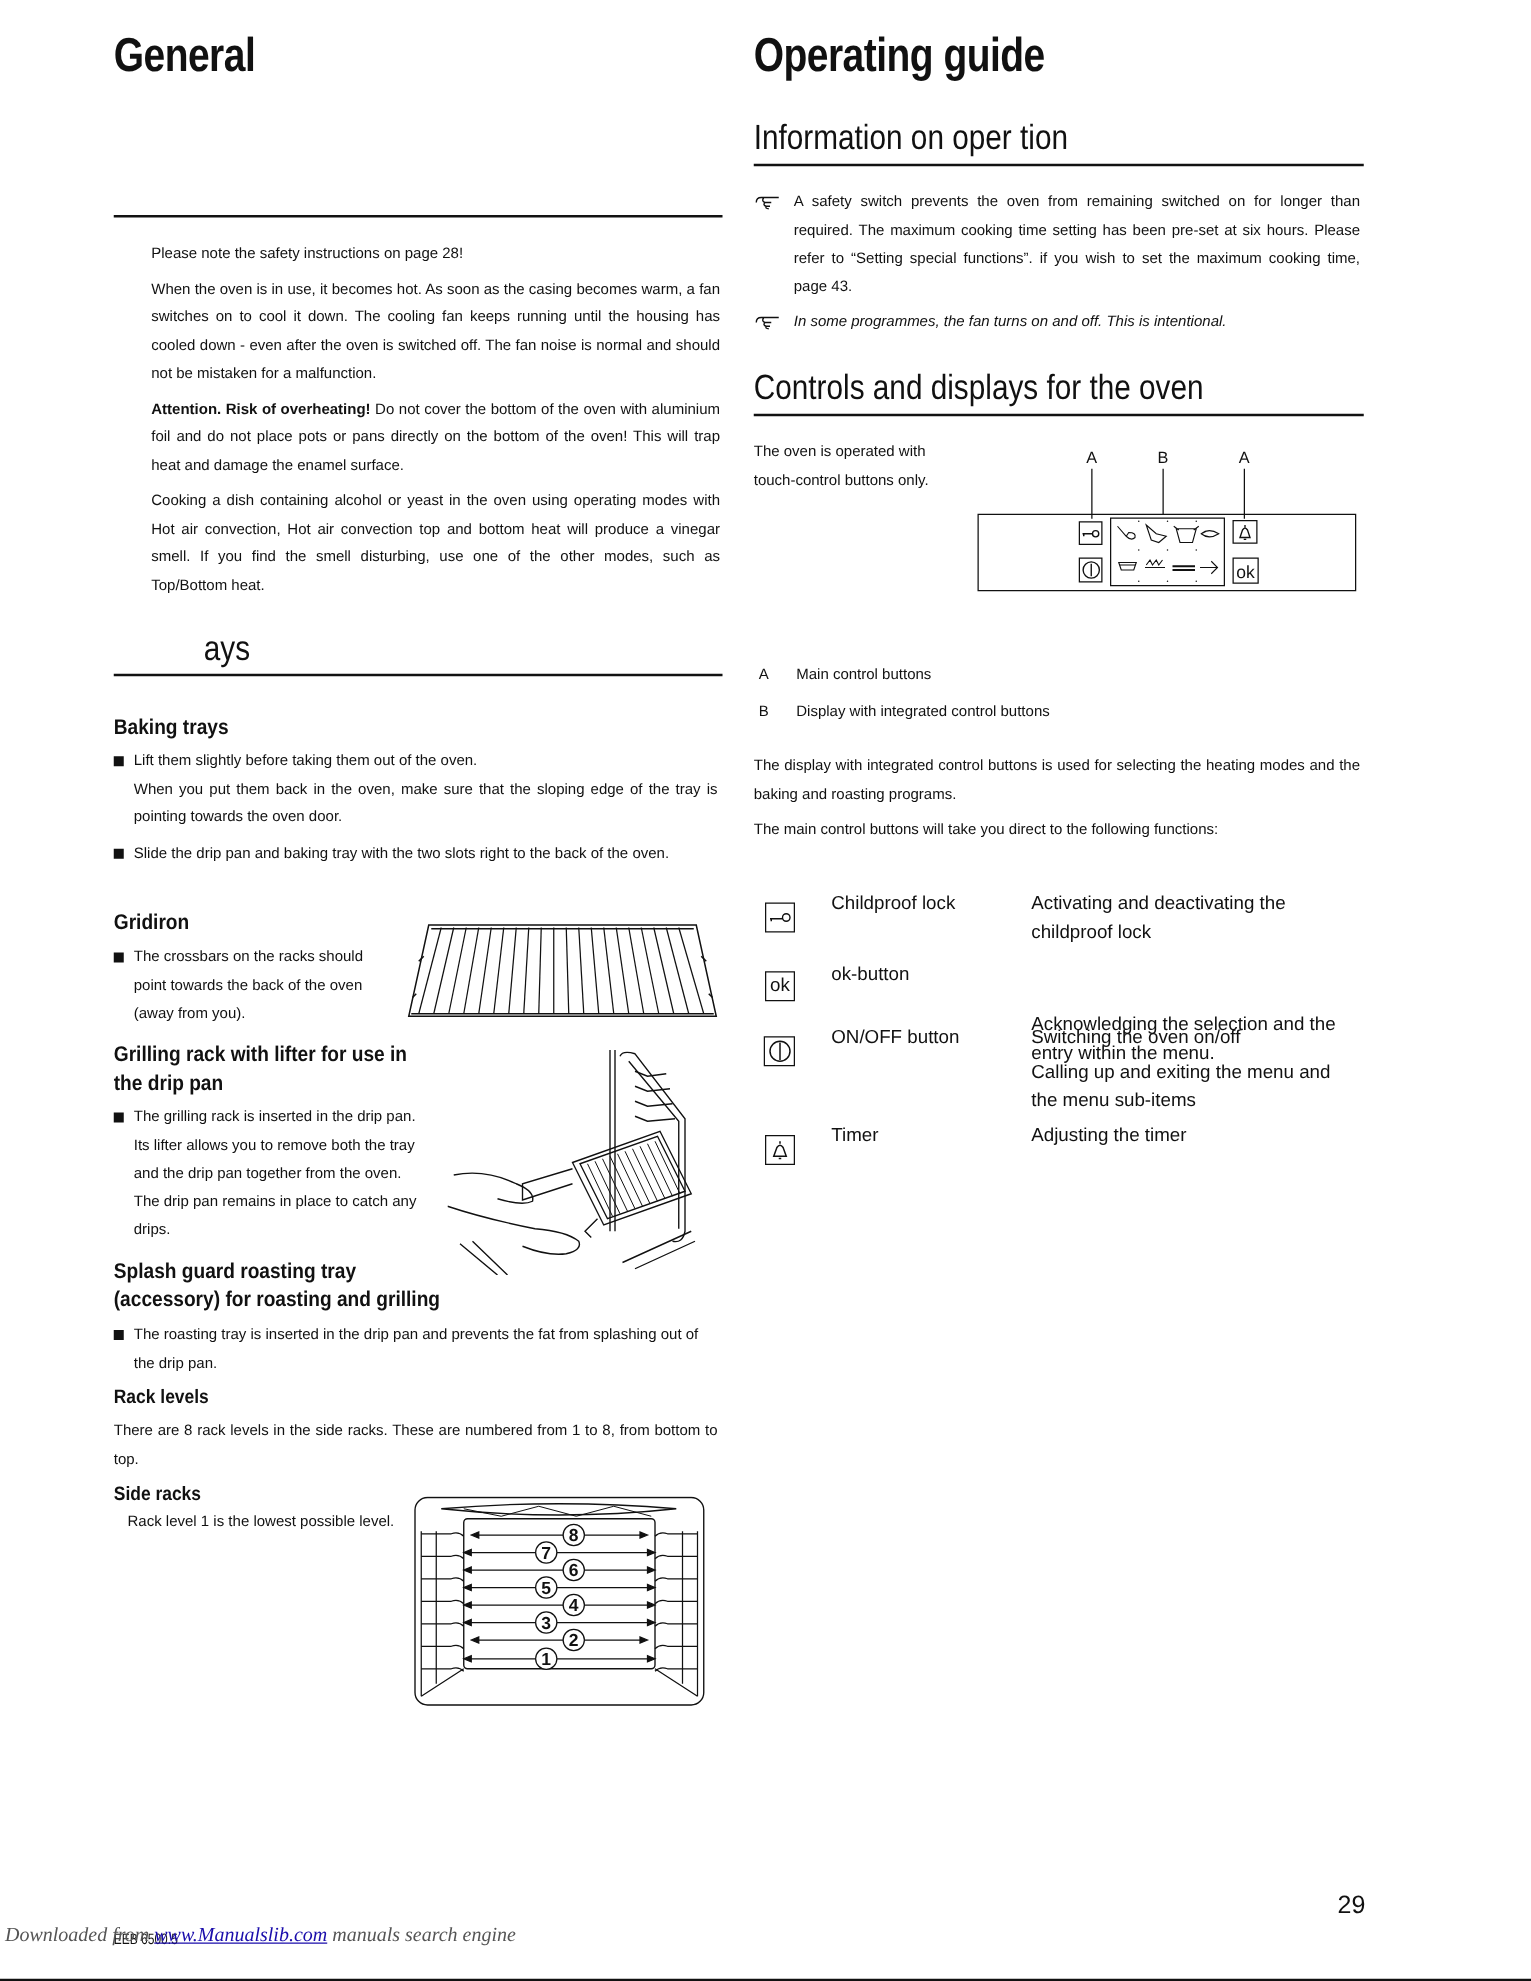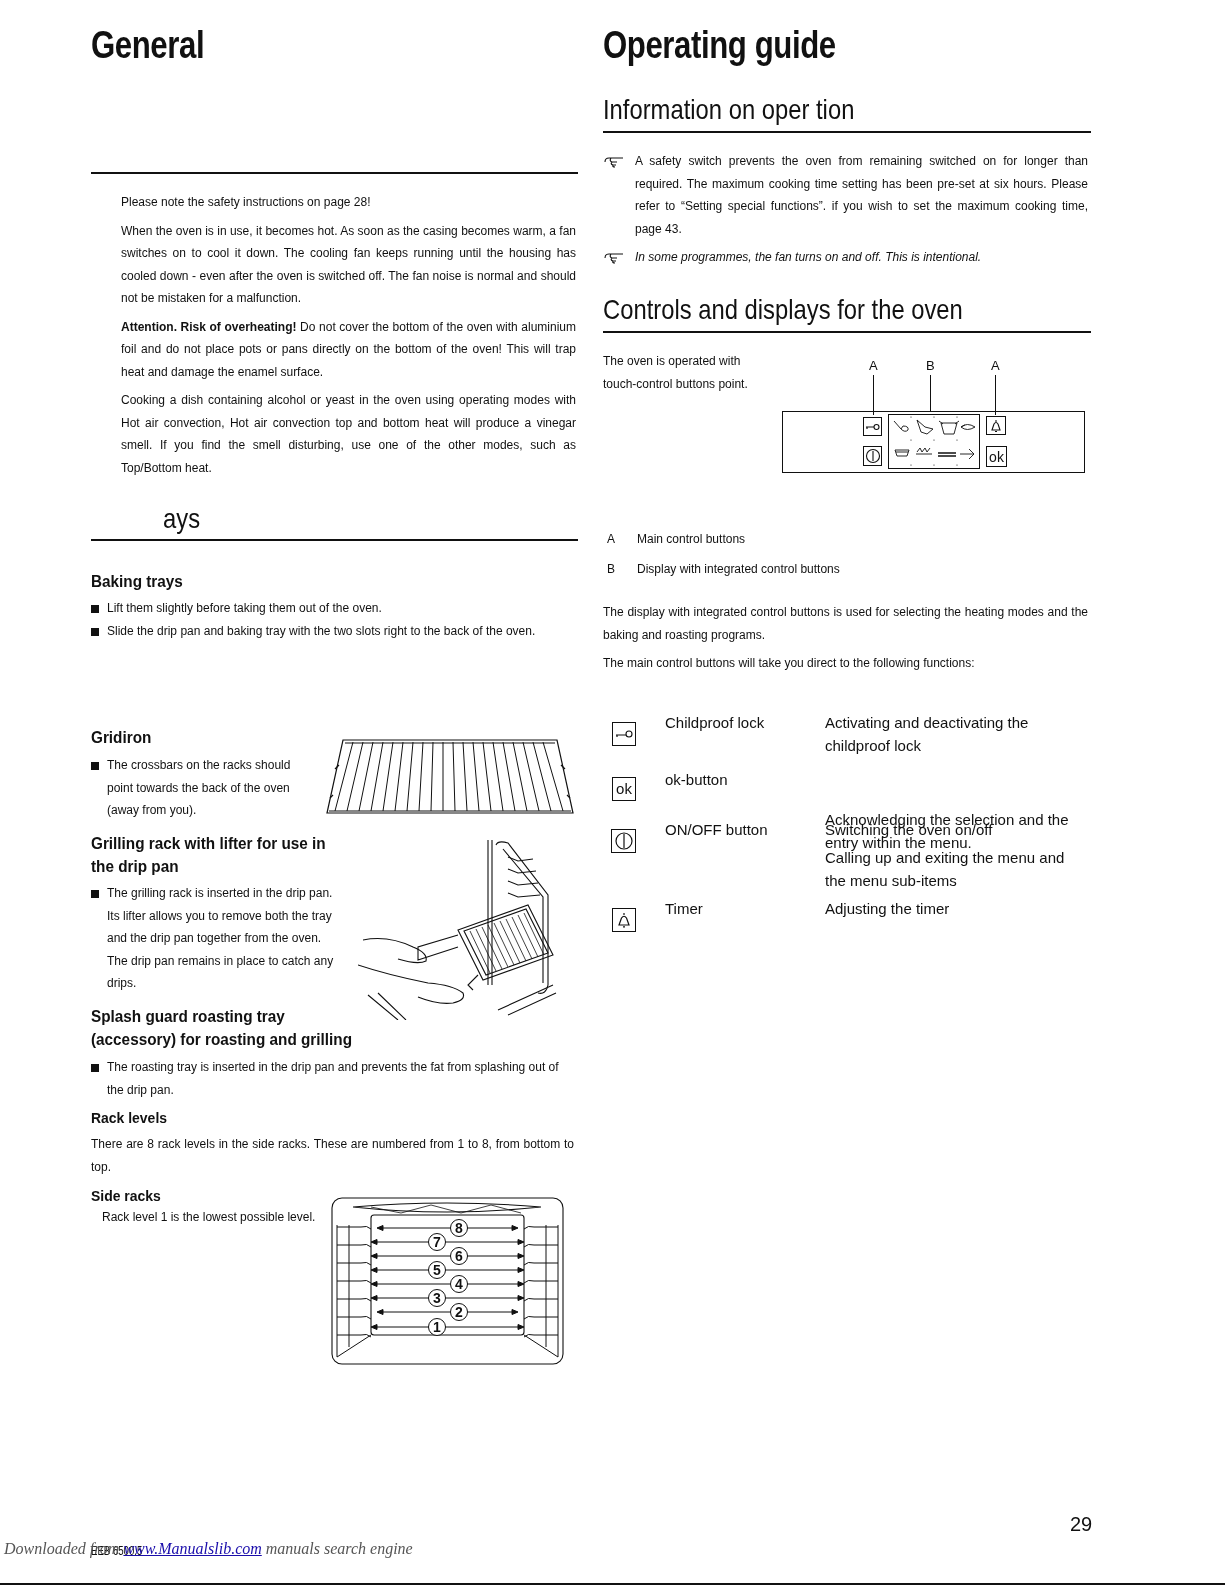--- a/index.html
+++ b/index.html
@@ -32,20 +32,21 @@
   <p style="text-align:justify;"><b>Attention. Risk of overheating!</b><span> Do not cover the bottom of the oven with aluminium foil and do not place pots or pans directly on the bottom of the oven! This will trap heat and damage the enamel surface.</span></p>
   <p style="text-align:justify;">Cooking a dish containing alcohol or yeast in the oven using operating modes with Hot air convection, Hot air convection top and bottom heat will produce a vinegar smell. If you find the smell disturbing, use one of the other modes, such as Top/Bottom heat.</p>
 </div>
 
 <div class="abs h2" style="left:163px; top:503px;">ays</div>
 <div class="rule" style="left:91px; top:539px; width:487px;"></div>
 
 <div class="abs sub" style="left:91px; top:570px;">Baking trays</div>
 <div class="abs body" style="left:91px; top:597px; width:483px;">
   <div class="bullet"><span class="sq"></span><span>Lift them slightly before taking them out of the oven.</span></div>
+  <div style="padding-left:16px; text-align:justify; margin-bottom:6px;">When you put them back in the oven, make sure that the sloping edge of the tray is pointing towards the oven door.</div>
   <div class="bullet" style="text-align:justify;"><span class="sq"></span><span>Slide the drip pan and baking tray with the two slots right to the back of the oven.</span></div>
 </div>
 
 <div class="abs sub" style="left:91px; top:726px;">Gridiron</div>
 <div class="abs body" style="left:91px; top:754px; width:228px;">
   <div class="bullet"><span class="sq"></span><span>The crossbars on the racks should point towards the back of the oven (away from you).</span></div>
 </div>
 
 <svg class="abs" style="left:325px; top:735px;" width="250" height="85" viewBox="0 0 250 85">
   <g fill="none" stroke="#111" stroke-width="1.2">
@@ -196,21 +197,21 @@
     <svg class="hand" viewBox="0 0 24 16">
         <path d="M2 10 Q2 6 6 6 L20 6 M8 6 Q6 9 9 10 L14 10 M9 10 Q7 12 10 13 L13 13 M10 13 Q9 15 12 15" fill="none" stroke="#111" stroke-width="1.1"></path>
       </svg>
     <span>In some programmes, the fan turns on and off. This is intentional.</span>
   </div>
 </div>
 
 <div class="abs h2" style="left:603px; top:294px;">Controls and displays for the oven</div>
 <div class="rule" style="left:603px; top:331px; width:488px;"></div>
 
-<div class="abs body" style="left:603px; top:350px; width:170px;">The oven is operated with touch-control buttons point.</div>
+<div class="abs body" style="left:603px; top:350px; width:170px;">The oven is operated with touch-control buttons only.</div>
 
 <div class="abs" style="left:782px; top:355px; width:304px; height:120px;">
   <span class="abs" style="left:87px; top:3px; font-size:13px;">A</span>
   <span class="abs" style="left:144px; top:3px; font-size:13px;">B</span>
   <span class="abs" style="left:209px; top:3px; font-size:13px;">A</span>
   <div class="abs" style="left:91px; top:20px; width:1px; height:40px; background:#111;"></div>
   <div class="abs" style="left:148px; top:20px; width:1px; height:37px; background:#111;"></div>
   <div class="abs" style="left:213px; top:20px; width:1px; height:40px; background:#111;"></div>
   <div class="abs" style="left:0; top:56px; width:303px; height:62px; border:1.3px solid #111;"></div>
 

